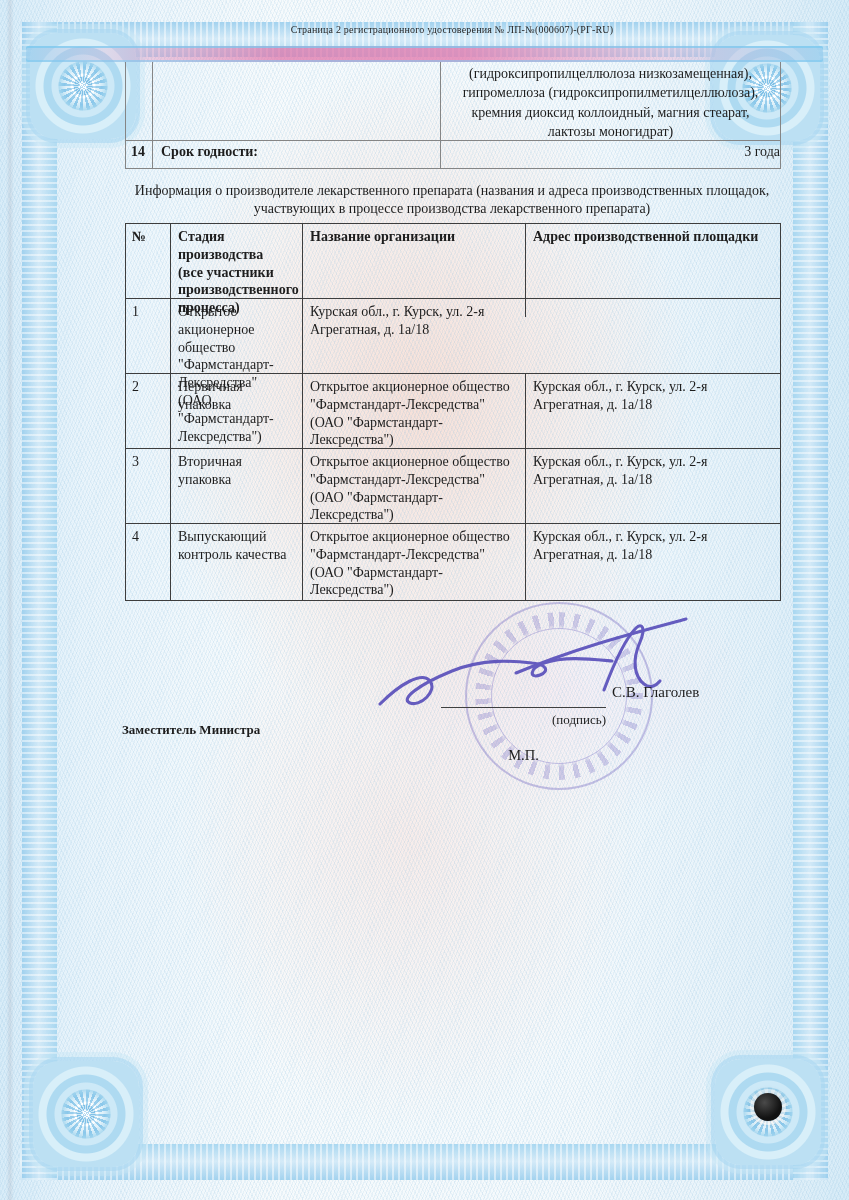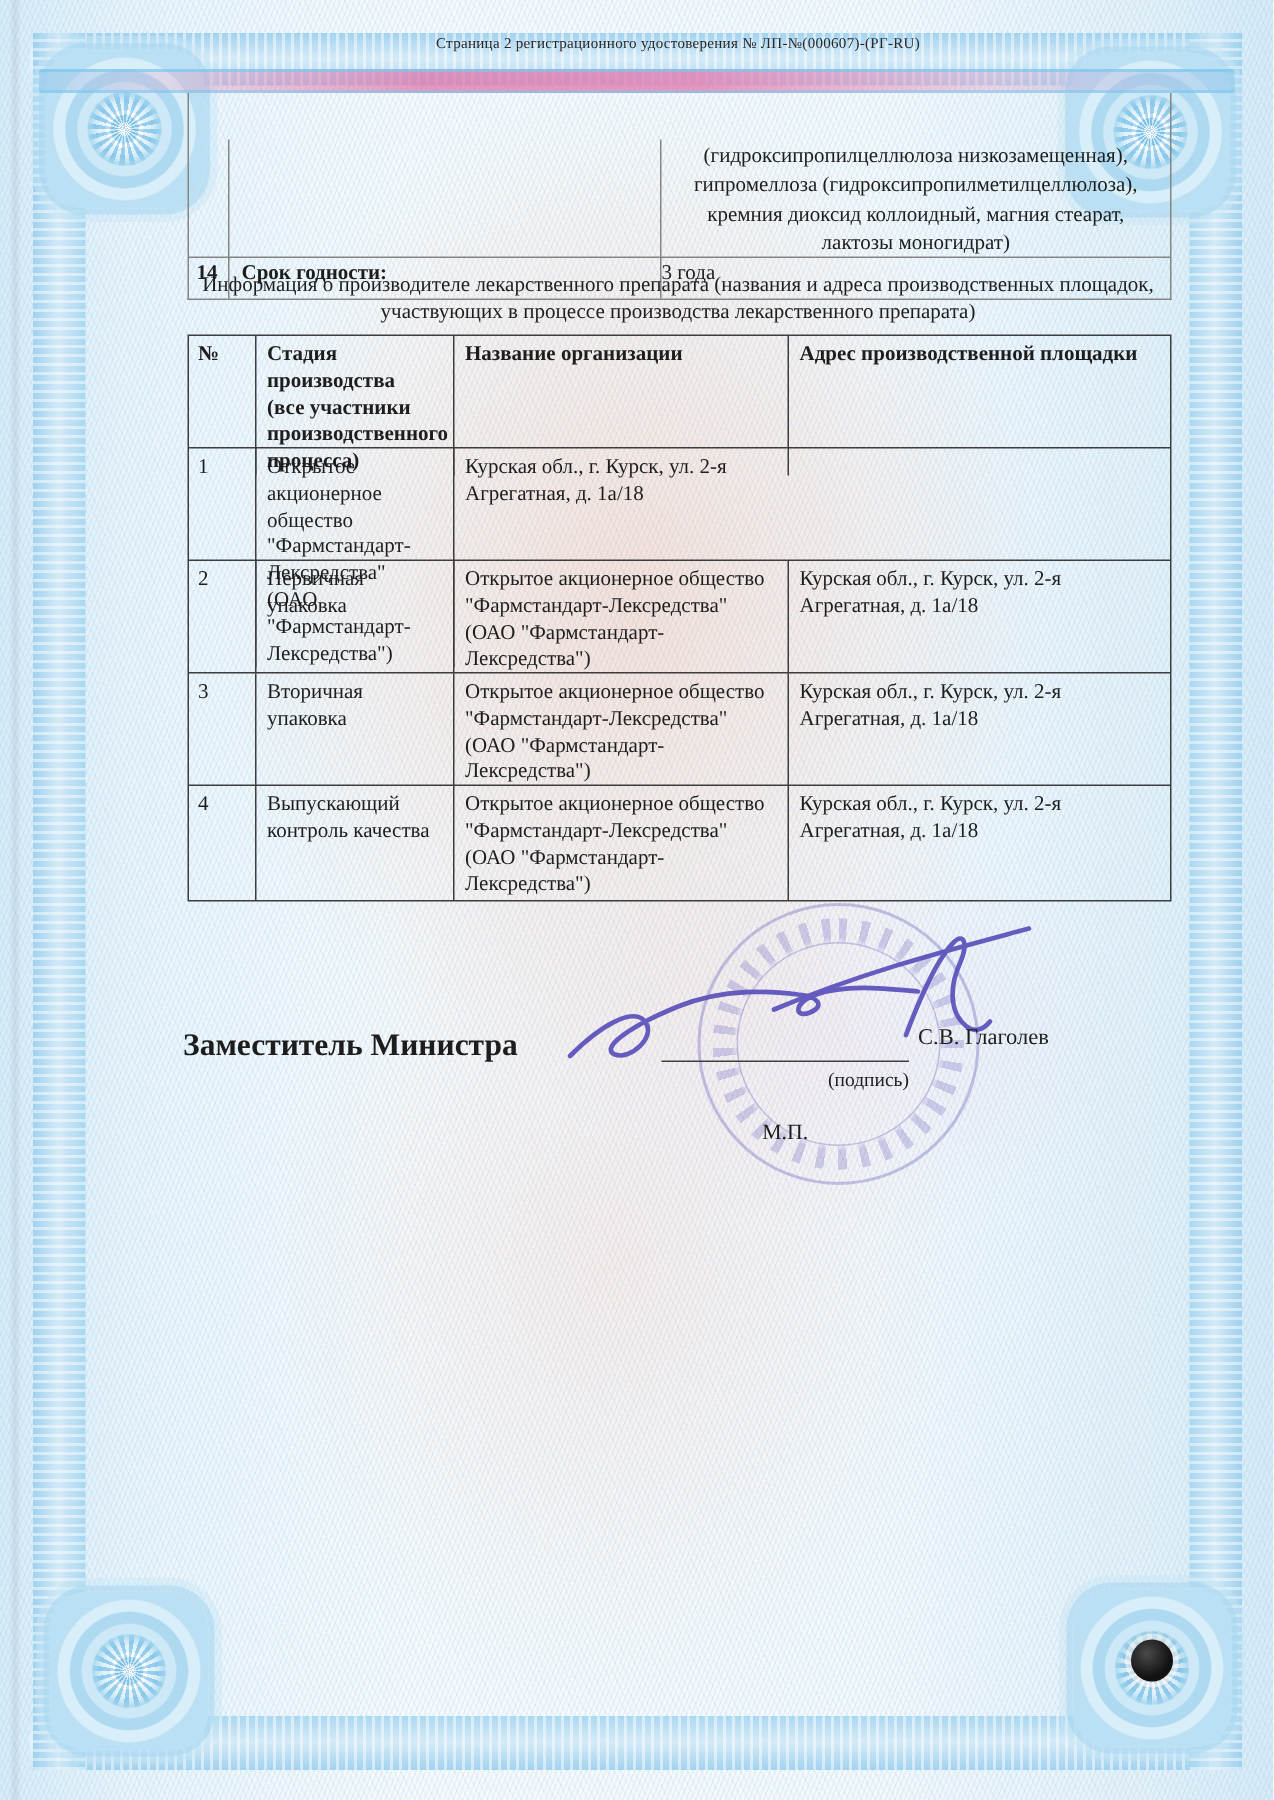--- a/index.html
+++ b/index.html
@@ -39,43 +39,43 @@
     box-shadow:0 0 0 4px rgba(255,255,255,0.55), 0 0 7px rgba(0,0,0,0.35);}
   
   .hdr{position:absolute;left:125px;top:24px;width:654px;text-align:center;font-size:10px;color:#262626;letter-spacing:.2px;}
   .band{position:absolute;left:26px;right:26px;top:46px;height:16px;border-radius:2px;
     background:linear-gradient(90deg, rgba(148,202,236,0.55) 0%, rgba(233,152,193,0.25) 10%, rgba(224,114,168,0.72) 32%,
       rgba(227,126,176,0.80) 55%, rgba(233,152,193,0.35) 80%, rgba(148,202,236,0.55) 100%);
     box-shadow:inset 0 2px 0 rgba(121,201,240,0.7), inset 0 -2px 0 rgba(121,201,240,0.55);}
   
   .ttab{position:absolute;left:125px;top:62px;width:654px;border:1.3px solid #858585;border-top:none;font-size:14px;}
   .ttab .row{display:grid;grid-template-columns:27px 288px 1fr;}
-  .ttab .rowA{height:78px;margin-top:31px;}
+  .ttab .rowA{height:78px;}
   .ttab .rowB{height:27px;border-top:1.3px solid #858585;}
   .ttab .c{border-right:1.3px solid #858585;box-sizing:border-box;}
   .ttab .c:last-child{border-right:none;}
   .pre{white-space:pre-line;}
   .contval{text-align:center;line-height:19.4px;padding-top:2px;}
   .numcell{font-weight:bold;padding:3px 0 0 5px;}
   .lblcell{font-weight:bold;padding:3px 0 0 8px;}
-  .valcell{text-align:left;padding-top:3px;font-family:Liberation Serif, serif;}
+  .valcell{text-align:right;padding-top:3px;font-family:Liberation Serif, serif;}
   
   .intro{position:absolute;left:125px;top:182px;width:654px;text-align:center;font-size:14px;line-height:17.6px;}
   
   .mtab{position:absolute;left:125px;top:223px;width:656px;border:1.8px solid #3d3d3d;font-size:14px;box-sizing:border-box;}
   .mtab .row{display:grid;grid-template-columns:45px 132px 223px 1fr;border-bottom:1.8px solid #3d3d3d;box-sizing:border-box;}
   .mtab .row:last-child{border-bottom:none;}
   .mtab .c{border-right:1.8px solid #3d3d3d;box-sizing:border-box;padding:4px 7px 0 7px;line-height:17.8px;}
   .mtab .c:last-child{border-right:none;padding-right:5px;}
   .mtab .rh{height:75px;}
   .mtab .r4{height:76px;}
   .mtab .hcell{font-weight:bold;}
   .mtab .ncell{padding-left:6px;padding-right:0;}
   
-  .sig-title{position:absolute;left:122px;top:684px;font-size:21px;font-weight:bold;}
+  .sig-title{position:absolute;left:122px;top:722px;font-size:13px;font-weight:bold;}
   .sig-name{position:absolute;left:612px;top:684px;font-size:15px;font-weight:normal;}
   .sig-line{position:absolute;left:441px;top:707px;width:165px;border-top:1.6px solid #3f3f3f;}
   .sig-cap{position:absolute;left:441px;top:712px;width:165px;text-align:right;font-size:13px;}
   .seal-mp{position:absolute;left:441px;top:747px;width:165px;text-align:center;font-size:14.5px;}
   .stamp{position:absolute;left:465px;top:602px;width:184px;height:184px;border-radius:50%;
     border:2.5px solid rgba(120,110,196,0.40);filter:blur(.3px);}
   .stamp::before{content:"";position:absolute;inset:24px;border-radius:50%;border:1.6px solid rgba(120,110,196,0.38);}
   .stamp::after{content:"";position:absolute;inset:8px;border-radius:50%;
     background:repeating-conic-gradient(rgba(120,110,196,0.30) 0deg 4deg, rgba(120,110,196,0) 4deg 11deg);
     -webkit-mask:radial-gradient(circle,transparent 0 56%,#000 60% 86%,transparent 90%);

